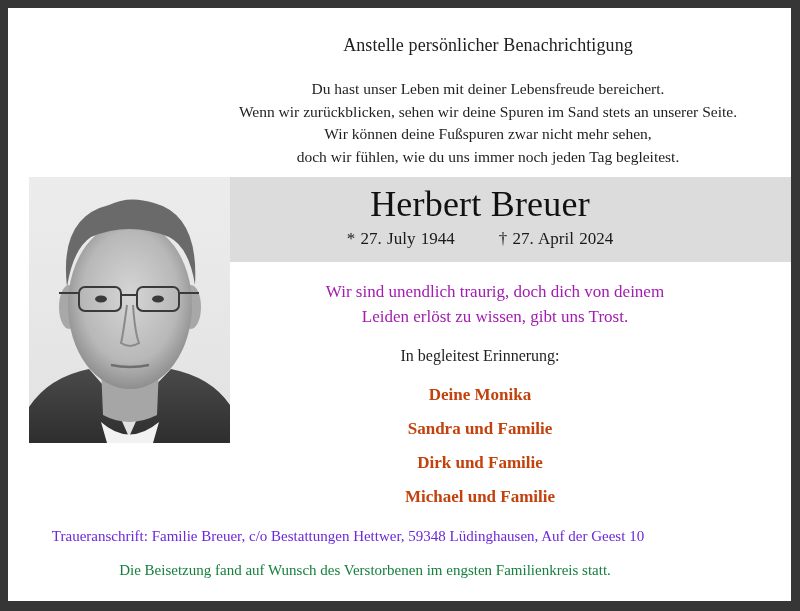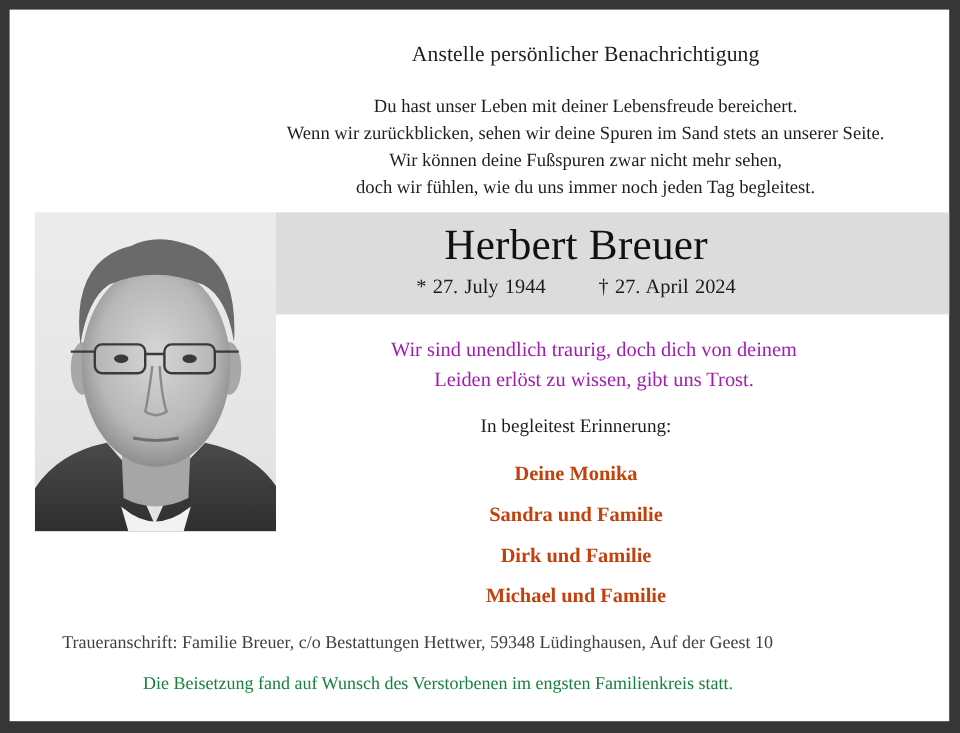--- a/index.html
+++ b/index.html
@@ -111,21 +111,21 @@
       font-weight: bold;
       color: #c2410c;
       height: 34px;
       line-height: 34px;
     }
     .address {
       left: 0;
       width: 680px;
       top: 520px;
       font-size: 15px;
-      color: #404040;
+      color: #6d28d9;
     }
     .burial {
       left: 0;
       width: 714px;
       top: 554px;
       font-size: 15px;
       color: #15803d;
     }
   </style>
 </head>

